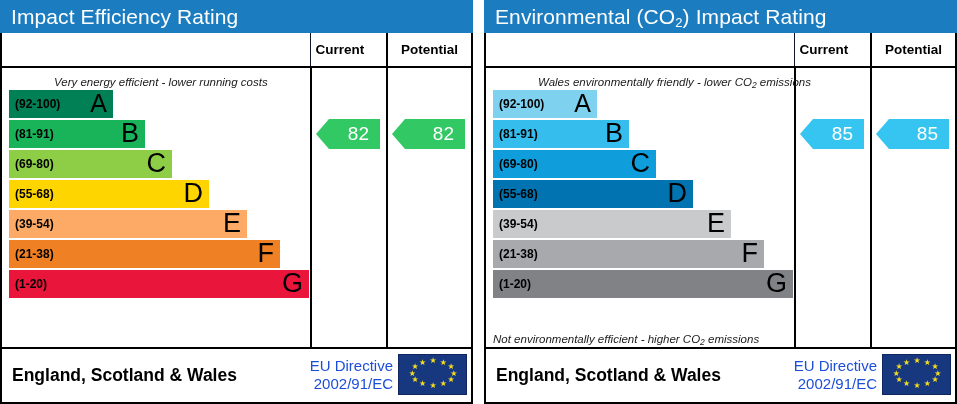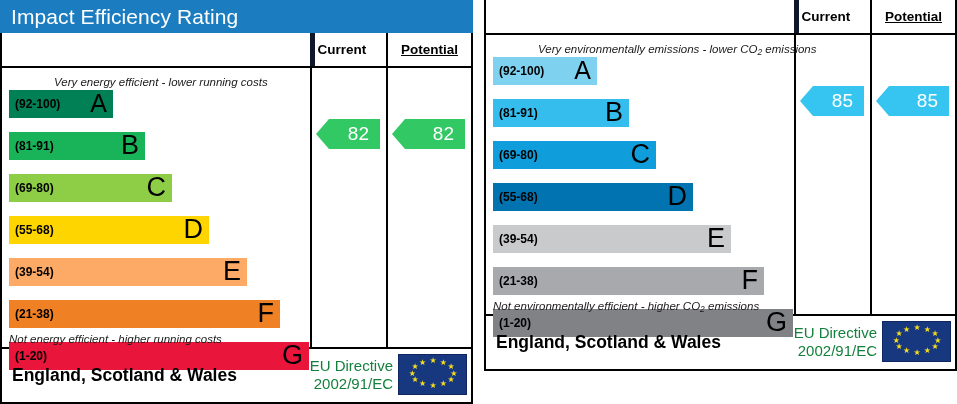--- a/index.html
+++ b/index.html
@@ -65,22 +65,22 @@
     top: 0;
     height: 100%;
     font-size: 13.5px;
     font-weight: bold;
     color: #000000;
     display: flex;
     align-items: center;
     justify-content: center;
   }
   .head-blank { left: 0; width: 308px; }
-  .head-cur   { left: 308px;  width: 59px; border-left: 5px solid #0f172a; }
-  .head-pot   { left: 384px;  width: 85px; border-left: 2px solid #000; text-decoration: underline; }
+  .head-cur   { left: 308px;  width: 59px; border-left: 1px solid #0f172a; }
+  .head-pot   { left: 384px;  width: 85px; border-left: 2px solid #000; }
 
   
   .body-row {
     position: relative;
     height: 281px;
     border-bottom: 2px solid #000000;
   }
   .vdiv {
     position: absolute;
     top: 0; bottom: 0;
@@ -110,21 +110,21 @@
 
   
   .bands {
     position: absolute;
     left: 7px;
     top: 22px;
   }
   .band {
     position: relative;
     height: 28px;
-    margin-bottom: 14px;
+    margin-bottom: 2px;
     display: flex;
     align-items: center;
   }
   .band-range {
     font-size: 12px;
     font-weight: bold;
     color: #000000;
     padding-left: 6px;
     white-space: nowrap;
   }
@@ -170,21 +170,21 @@
     color: #000000;
     white-space: nowrap;
   }
   .directive {
     position: absolute;
     right: 78px;
     top: 50%;
     transform: translateY(-50%);
     font-size: 15px;
     line-height: 18px;
-    color: #15803d;
+    color: #1d4ed8;
     text-align: right;
     white-space: nowrap;
   }
   .eu-flag {
     position: absolute;
     right: 4px;
     top: 5px;
     width: 69px;
     height: 41px;
     background: #17387f;
@@ -265,23 +265,20 @@
           </div>
         </div>
 
         <div class="arrow cur" style="background: rgb(50, 200, 100); top: 51px;">
           <span>82</span>
         </div>
         <div class="arrow pot" style="background: rgb(50, 200, 100); top: 51px;">
           <span>82</span>
         </div>
 
-        <div class="caption bottom">
-          <span>Not energy efficient - higher running costs</span>
-        </div>
       </div>
 
       <div class="foot-row">
         <div class="region">England, Scotland &amp; Wales</div>
         <div class="directive">
           <div>EU Directive</div>
           <div>2002/91/EC</div>
         </div>
         <div class="eu-flag">
             <div class="star" style="left: 50%; top: 19%;">
@@ -321,35 +318,38 @@
               <span>★</span>
             </div>
           </div>
       </div>
 
     </div>
   </div>
 
   <div class="panel right">
 
+    <div class="title-bar">
+      <span>Environmental (CO</span><sub>2</sub><span>) Impact Rating</span>
+    </div>
 
     <div class="table">
 
       <div class="head-row">
         <div class="head-cell head-blank"></div>
         <div class="head-cell head-cur">Current</div>
         <div class="head-cell head-pot">Potential</div>
       </div>
 
       <div class="body-row">
         <div class="vdiv d1"></div>
         <div class="vdiv d2"></div>
 
         <div class="caption top">
-          <span>Very environmentally emissions - lower CO</span><sub>2</sub><span> emissions</span>
+          <span>Wales environmentally friendly - lower CO</span><sub>2</sub><span> emissions</span>
         </div>
 
         <div class="bands">
           <div class="band a" style="background: rgb(126, 210, 240); width: 104px;">
             <span class="band-range">(92-100)</span>
             <span class="band-letter">A</span>
           </div>
           <div class="band b" style="background: rgb(53, 189, 238); width: 136px;">
             <span class="band-range">(81-91)</span>
             <span class="band-letter">B</span>

